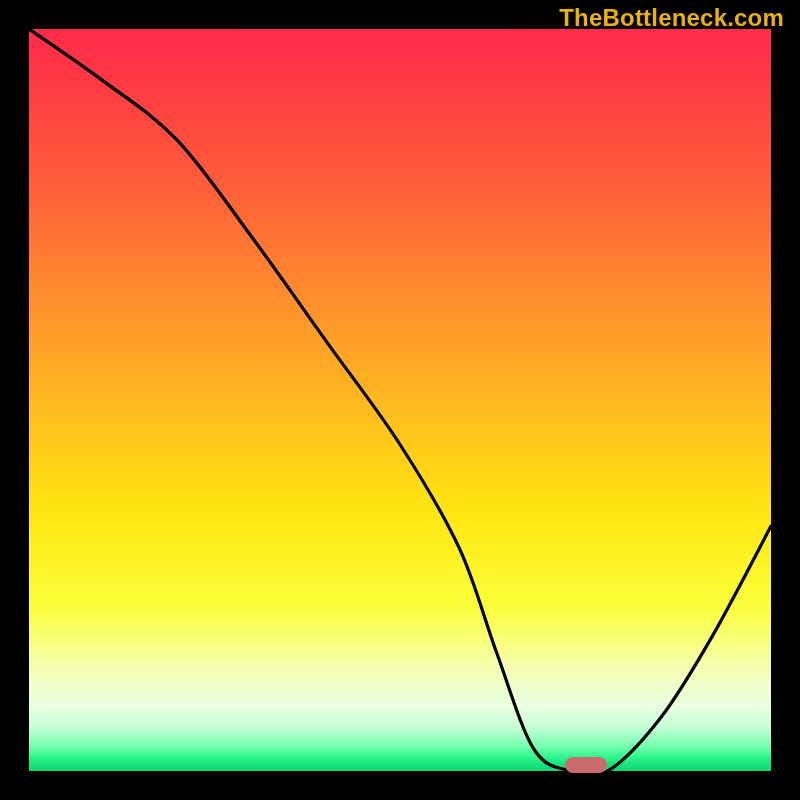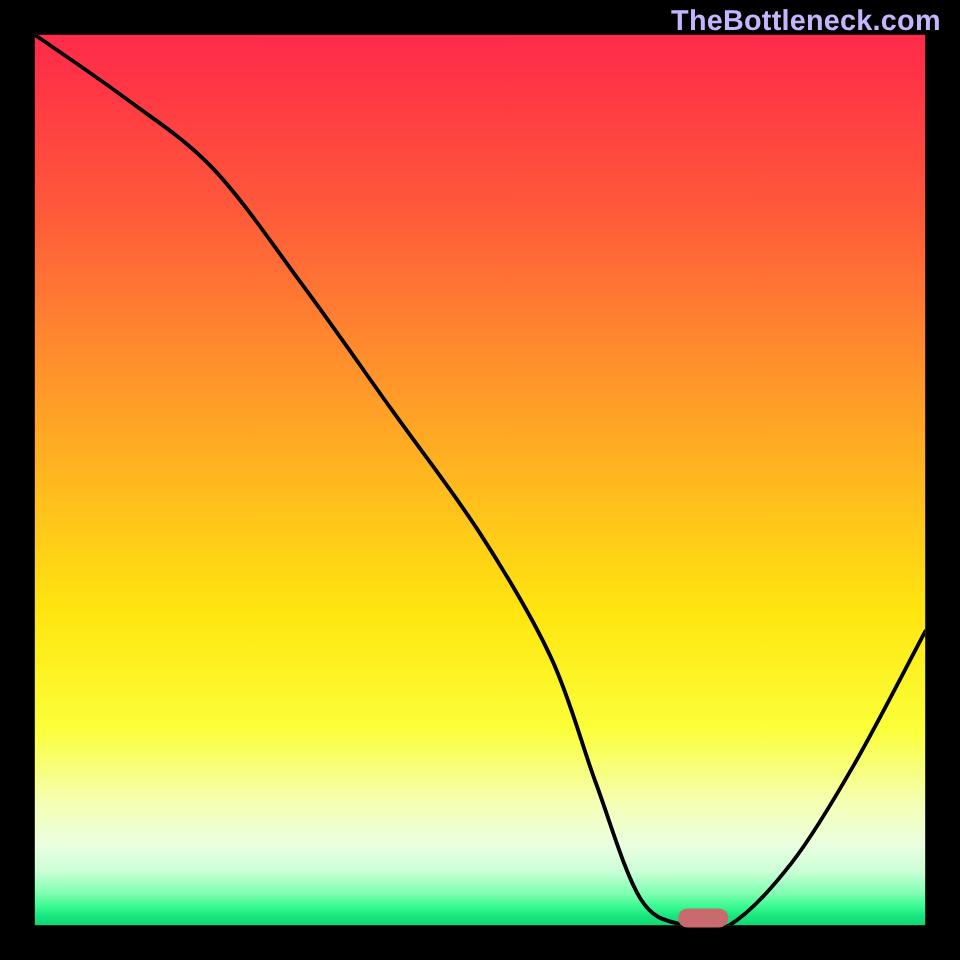--- a/index.html
+++ b/index.html
@@ -37,21 +37,21 @@
       #7dffb0 96.5%,
       #35f98f 98%,
       #18e57e 99%,
       #0fd873 100%
     );
   }
   .watermark {
     position: absolute;
     top: 4px;
     right: 16px;
-    color: #c4b5fd;
+    color: #eab308;
     font-size: 24px;
     font-weight: 600;
     letter-spacing: 0.2px;
     user-select: none;
   }
   svg.curve {
     position: absolute;
     inset: 0;
     width: 742px;
     height: 742px;

